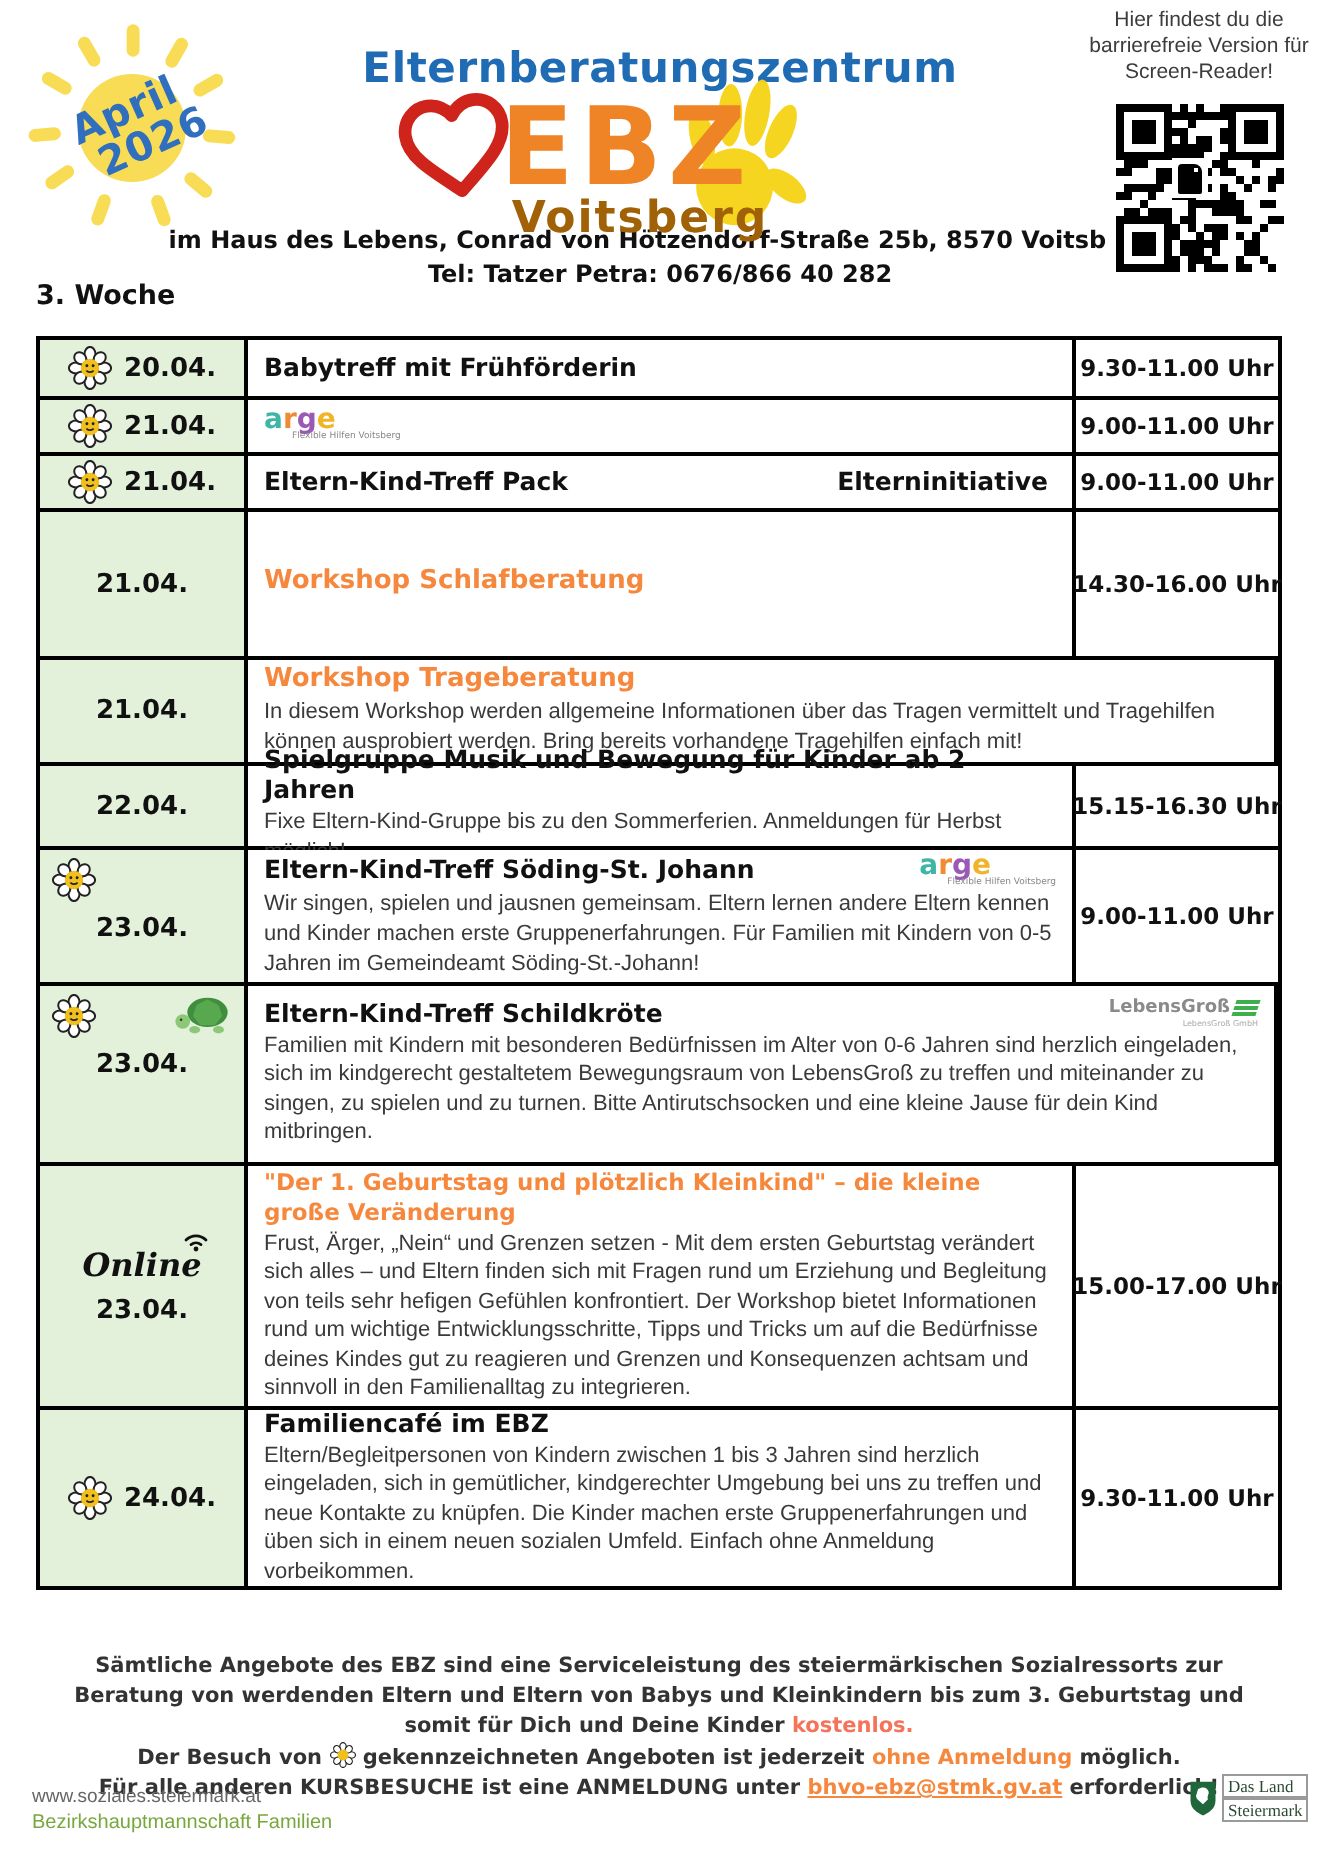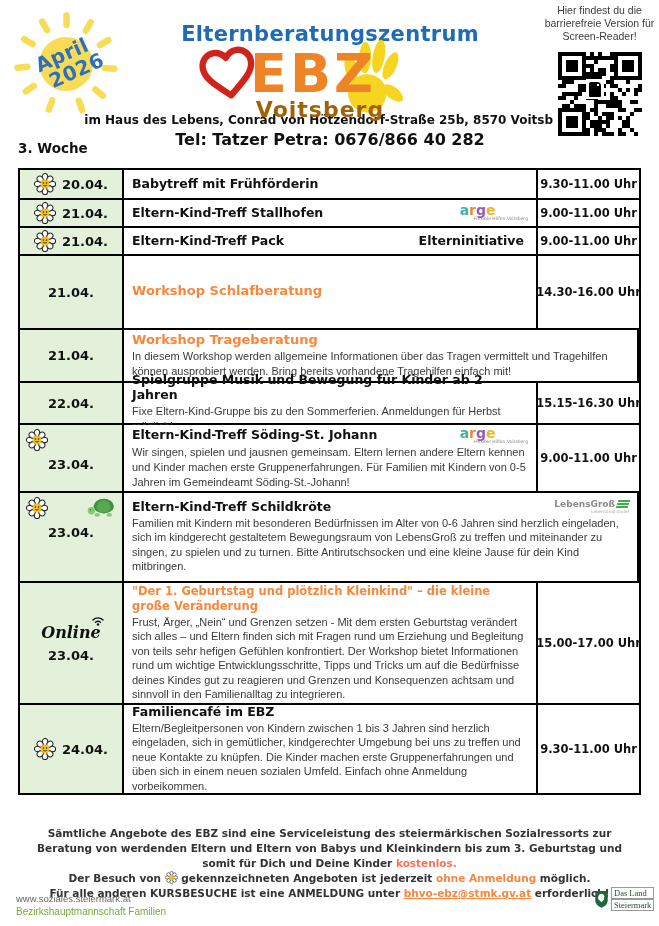--- a/index.html
+++ b/index.html
@@ -14,21 +14,21 @@
   .sun-text .l2 { margin-left:14px; }
 
   .org-title { position:absolute; left:150px; top:22px; width:360px; text-align:center;
     color:#1f6cb5; font-weight:800; font-size:21px; letter-spacing:.3px; }
   .heart { position:absolute; left:198px; top:44px; width:60px; height:58px; transform:rotate(-8deg); }
   .hand { position:absolute; left:332px; top:36px; width:76px; height:84px; transform:rotate(10deg); opacity:.95; }
   .ebz-word { position:absolute; left:250px; top:42px; font-size:54px; font-weight:900; color:#ef8426; letter-spacing:3px; z-index:2; }
   .city-word { position:absolute; left:225px; top:97px; width:190px; text-align:center; font-size:22px; font-weight:900;
     color:#a16207; letter-spacing:1px; z-index:2; }
   .addr { position:absolute; left:60px; top:113px; width:540px; text-align:center; font-weight:700; font-size:12px; color:#111; }
-  .tel  { position:absolute; left:60px; top:130px; width:540px; text-align:center; font-weight:700; font-size:16px; color:#111; }
+  .tel  { position:absolute; left:60px; top:130px; width:540px; text-align:center; font-weight:700; font-size:12px; color:#111; }
   .week { position:absolute; left:18px; top:140px; font-weight:800; font-size:13.5px; color:#111; }
 
   .qr-caption { position:absolute; left:540px; top:4px; width:119px; text-align:center;
     font-family:"Liberation Sans", sans-serif; font-size:10.5px; line-height:13px; color:#3c3c3c; }
   .qr-wrap { position:absolute; left:553px; top:47px; width:94px; height:94px; background:#fff; padding:5px; }
   .qr-grid { position:relative; width:84px; height:84px; background:#fff; }
   .qr-dino { position:absolute; left:33px; top:32px; width:18px; height:20px; background:#fff; display:flex; align-items:center; justify-content:center; }
   .qr-dino i { display:block; width:12px; height:15px; background:#000; border-radius:2px 4px 1px 1px; position:relative; }
   .qr-dino i::after { content:""; position:absolute; right:2px; top:2px; width:2px; height:2px; background:#fff; }
 
@@ -433,21 +433,20 @@
                 <circle cx="10.3" cy="10.8" r=".8" fill="#222"></circle>
                 <circle cx="13.7" cy="10.8" r=".8" fill="#222"></circle>
                 <path d="M10 13.4q2 1.8 4 0" fill="none" stroke="#222" stroke-width=".9"></path>
               </g>
             </svg>
           <span>21.04.</span>
         </span>
       </div>
       <div class="cell-event v-center">
         <div class="ev-head">
-          <div class="ev-title">Eltern-Kind-Treff Stallhofen</div>
           <div class="arge">
             <span class="word"><span class="c1">a</span><span class="c2">r</span><span class="c3">g</span><span class="c4">e</span></span>
             <span class="tiny">Flexible Hilfen Voitsberg</span>
           </div>
         </div>
       </div>
       <div class="cell-time">9.00-11.00 Uhr</div>
     </div>
 
     <div class="row" style="height:28px">

